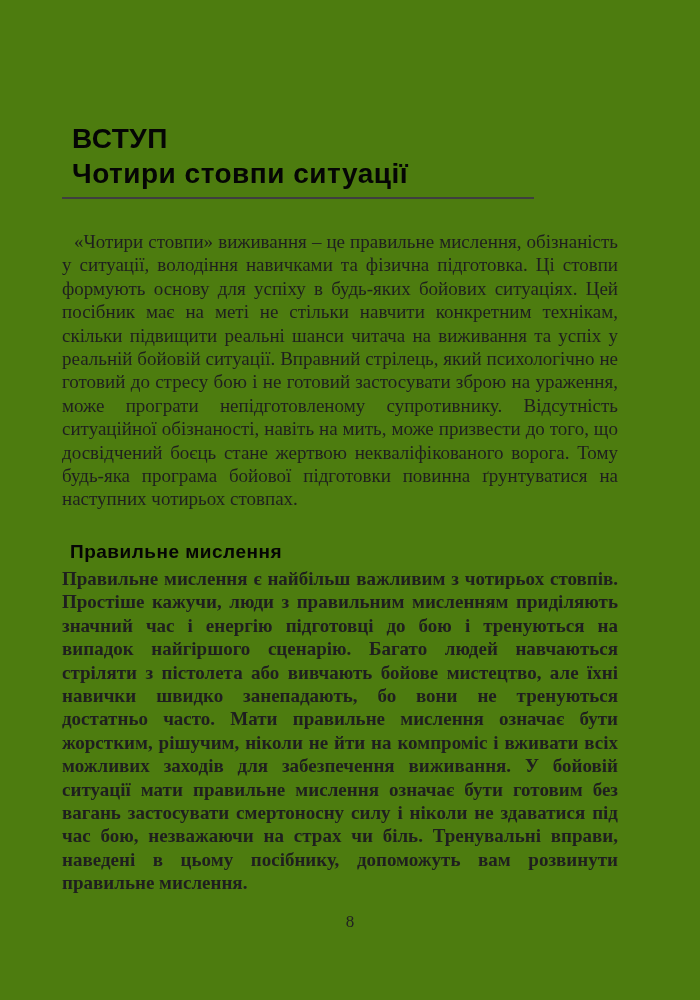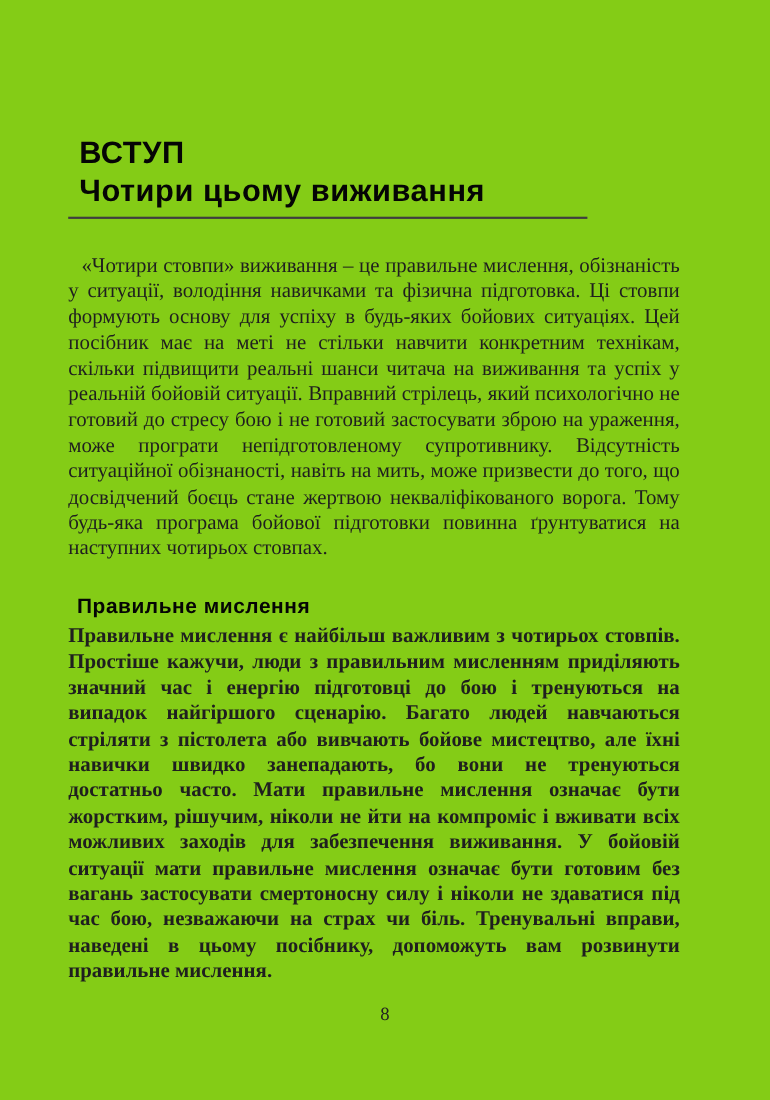--- a/index.html
+++ b/index.html
@@ -4,21 +4,21 @@
 <style>
   html, body {
     margin: 0;
     padding: 0;
     background: #ffffff;
   }
   .page {
     position: relative;
     width: 700px;
     height: 1000px;
-    background: #84cc16;
+    background: #4d7c0f;
     overflow: hidden;
     font-family: "Liberation Serif", serif;
   }
   .content {
     position: absolute;
     left: 62px;
     top: 0;
     width: 556px;
   }
   .title-block {
@@ -75,21 +75,21 @@
   }
 </style>
 </head>
 <body>
 
 <div class="page">
   <div class="content">
 
     <header class="title-block">
       <h1 class="title-line">ВСТУП</h1>
-      <h1 class="title-line">Чотири цьому виживання</h1>
+      <h1 class="title-line">Чотири стовпи ситуації</h1>
     </header>
 
     <p class="body-para intro-para">«Чотири стовпи» виживання – це правильне мислення, обізнаність у ситуації, володіння навичками та фізична підготовка. Ці стовпи формують основу для успіху в будь-яких бойових ситуаціях. Цей посібник має на меті не стільки навчити конкретним технікам, скільки підвищити реальні шанси читача на виживання та успіх у реальній бойовій ситуації. Вправний стрілець, який психологічно не готовий до стресу бою і не готовий застосувати зброю на ураження, може програти непідготовленому супротивнику. Відсутність ситуаційної обізнаності, навіть на мить, може призвести до того, що досвідчений боєць стане жертвою некваліфікованого ворога. Тому будь-яка програма бойової підготовки повинна ґрунтуватися на наступних чотирьох стовпах.</p>
 
     <h2 class="section-heading">Правильне мислення</h2>
 
     <p class="body-para section-para">Правильне мислення є найбільш важливим з чотирьох стовпів. Простіше кажучи, люди з правильним мисленням приділяють значний час і енергію підготовці до бою і тренуються на випадок найгіршого сценарію. Багато людей навчаються стріляти з пістолета або вивчають бойове мистецтво, але їхні навички швидко занепадають, бо вони не тренуються достатньо часто. Мати правильне мислення означає бути жорстким, рішучим, ніколи не йти на компроміс і вживати всіх можливих заходів для забезпечення виживання. У бойовій ситуації мати правильне мислення означає бути готовим без вагань застосувати смертоносну силу і ніколи не здаватися під час бою, незважаючи на страх чи біль. Тренувальні вправи, наведені в цьому посібнику, допоможуть вам розвинути правильне мислення.</p>
 
   </div>
 

